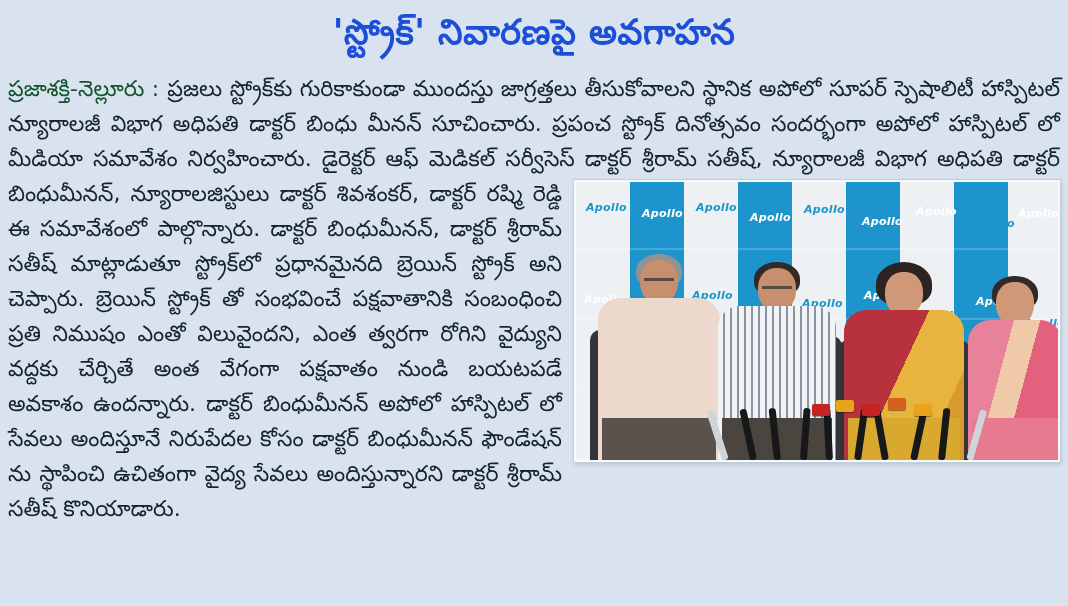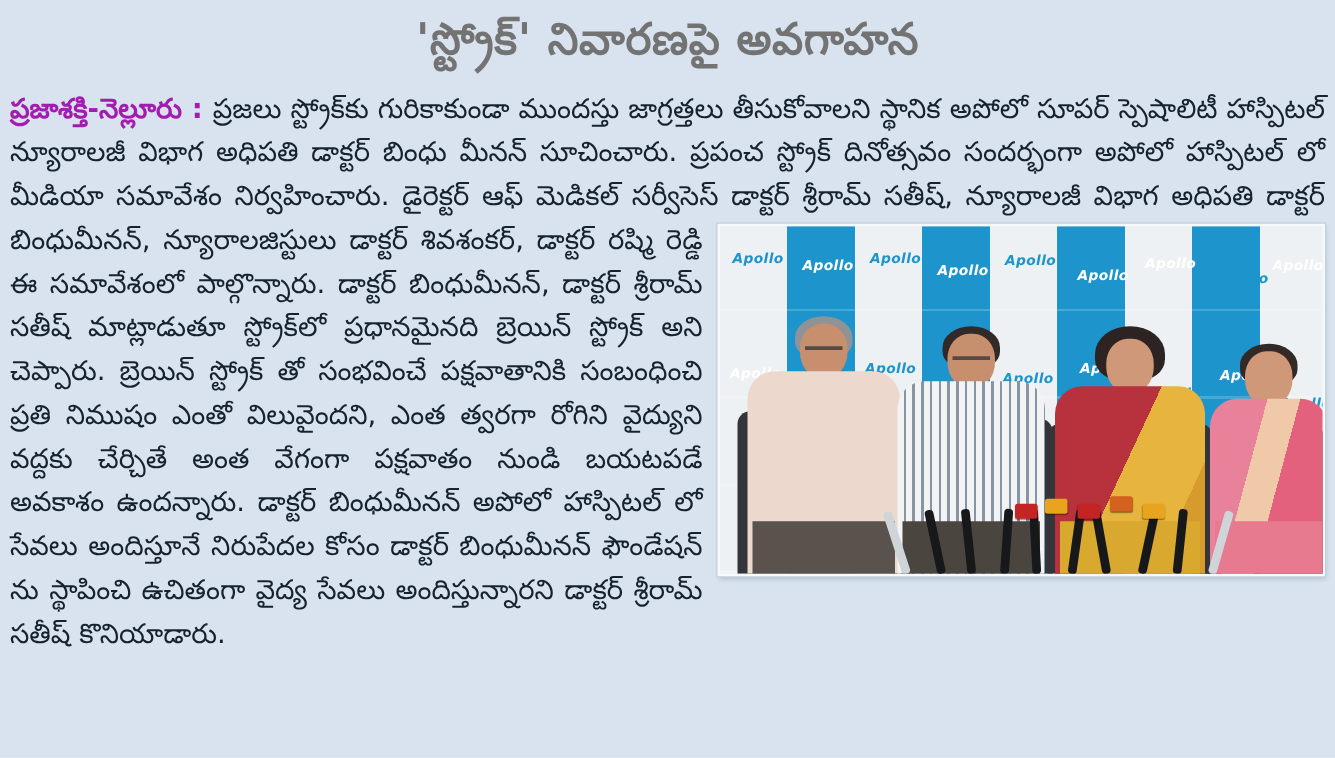--- a/index.html
+++ b/index.html
@@ -12,31 +12,31 @@
     width:1068px; height:606px;
     background:#d9e3ef;
     padding:6px 8px 4px 8px;
     overflow:hidden;
     position:relative;
   }
   .headline {
     text-align:center;
     font-size:35px;
     font-weight:bold;
-    color:#737373;
+    color:#1d4ed8;
     letter-spacing:0.5px;
     padding:6px 0 10px 0;
   }
   .body-text {
     font-size:22px;
     line-height:35px;
     color:#16222f;
     text-align:justify;
   }
-  .dateline { font-weight:bold; color:#a21caf; margin-right:8px; }
+  .dateline { font-weight:normal; color:#14532d; margin-right:8px; }
 
   
   .photo {
     float:right;
     width:486px; height:282px;
     margin:4px 0 8px 12px;
     border:2px solid #f7fafc;
     box-shadow:0 0 0 1px #c4cfdc, 1px 2px 4px rgba(60,80,110,.25);
     position:relative;
     overflow:hidden;

